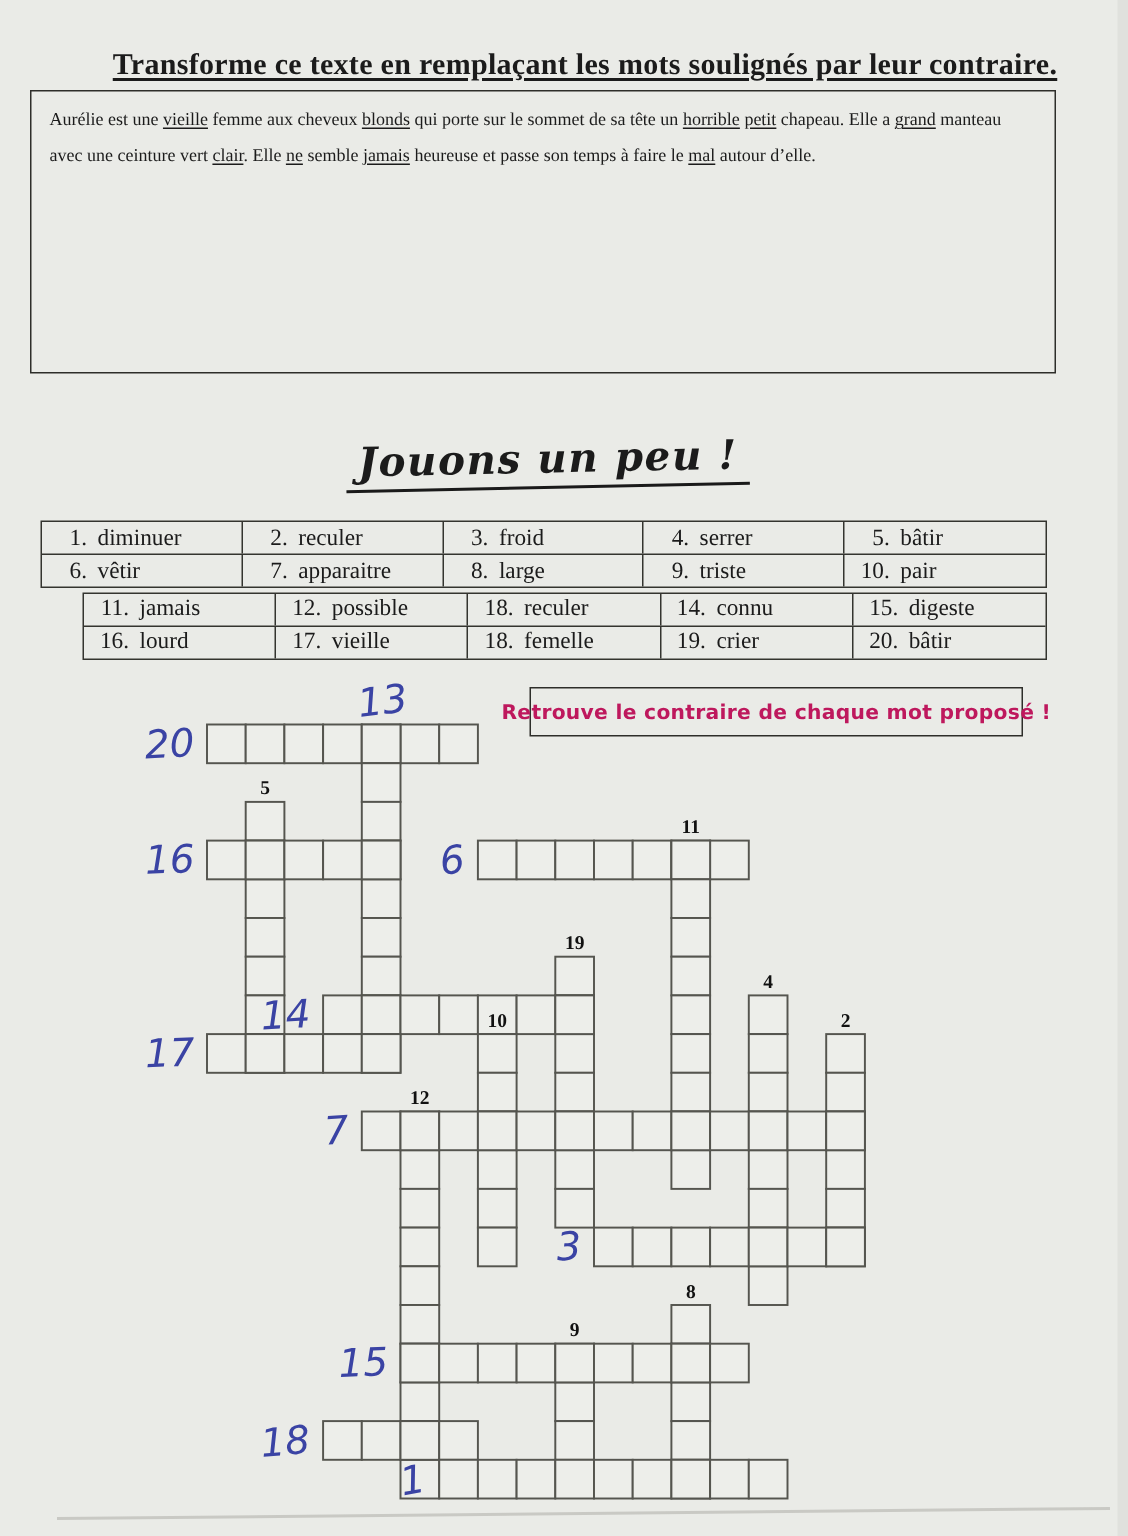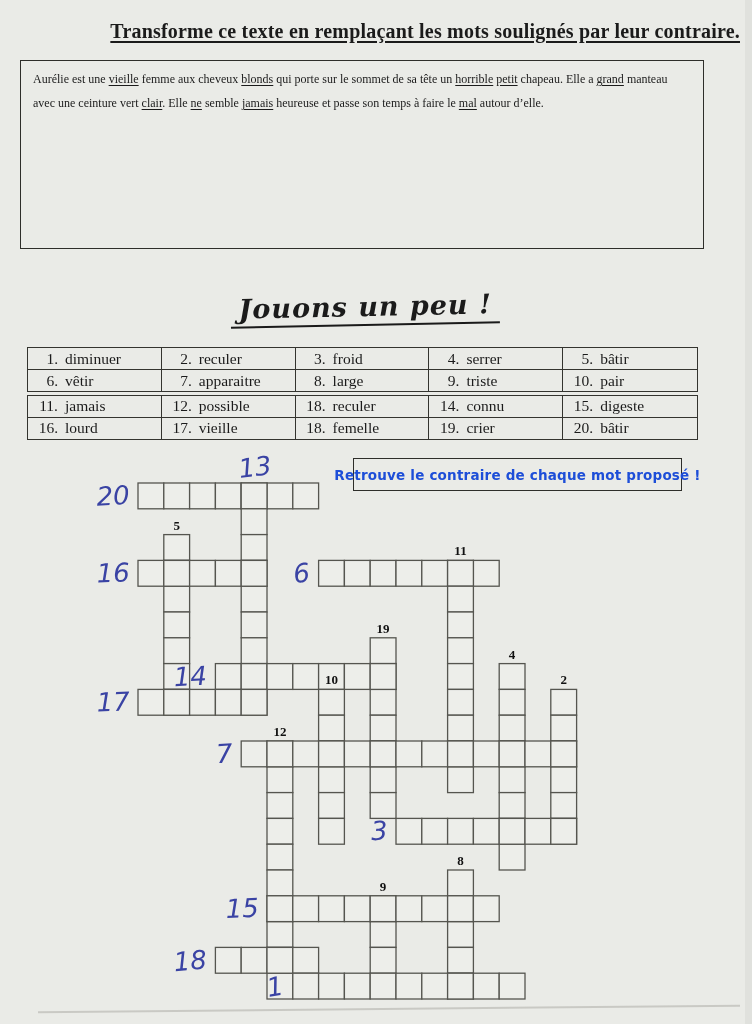--- a/index.html
+++ b/index.html
@@ -4,57 +4,57 @@
 <style>
   html,body{margin:0;padding:0;}
   .page{
     position:relative; width:752px; height:1024px;
     background:#eaebe7; overflow:hidden;
     font-family:"Liberation Serif",serif; color:#1b1b1b;
   }
   .edge-shade{position:absolute; right:0; top:0; width:7px; height:100%;
     background:#e0e1dd;}
   .page-title{
-    position:absolute; top:20px; left:40px; width:700px;
-    text-align:right; font-size:20px; font-weight:bold;
+    position:absolute; top:32px; left:40px; width:700px;
+    text-align:center; font-size:20px; font-weight:bold;
     text-decoration:underline; text-underline-offset:3px;
     letter-spacing:0.2px;
   }
   .textbox{
     position:absolute; left:20px; top:60px; width:658px; height:181px;
     border:1.6px solid #2e2e2a; padding:6px 12px 0 12px;
     font-size:12px; line-height:24px;
   }
   .textbox .u{text-decoration:underline; text-underline-offset:2px;}
   .script-heading{
     position:absolute; top:291px; left:50%;
     transform:translateX(-54%) rotate(-1.2deg);
     font-family:"DejaVu Serif",serif; font-style:italic; font-weight:bold;
     font-size:27px; letter-spacing:1px;
     border-bottom:2.2px solid #1a1a1a; padding:0 8px 2px 8px;
     white-space:nowrap;
   }
   .word-table{position:absolute; left:27px; top:347px; width:671px;}
   .wt-group{border:1.6px solid #34342f; background:transparent;}
-  .wt-group + .wt-group{margin-top:2.5px;}
+  .wt-group + .wt-group{margin-top:2.5px;margin-left:28px;}
   .wt-row{display:grid; grid-template-columns:repeat(5,1fr);}
   .wt-row + .wt-row{border-top:1.4px solid #34342f;}
   .wt-cell{
     border-right:1.4px solid #34342f; height:21px;
     display:flex; align-items:center; font-size:15.5px;
     overflow:hidden;
   }
   .wt-cell:last-child{border-right:none;}
   .wt-num{width:30px; text-align:right; margin-right:7px; flex:none;}
   .instruction-box{
     position:absolute; left:353px; top:458px; width:327px; height:31px;
     border:1.6px solid #2e2e2a;
     display:flex; align-items:center; justify-content:center;
     font-family:"DejaVu Sans",sans-serif; font-weight:bold;
-    font-size:13.5px; letter-spacing:0.2px; color:#1d4ed8;
+    font-size:13.5px; letter-spacing:0.2px; color:#be185d;
     white-space:nowrap;
   }
   #crossword{position:absolute; left:0; top:0;}
   .scan-line{
     position:absolute; left:38px; top:1008px; width:702px; height:1.5px;
     background:#c9c9c4; transform:rotate(-0.55deg);
   }
 </style>
 </head>
 <body>

